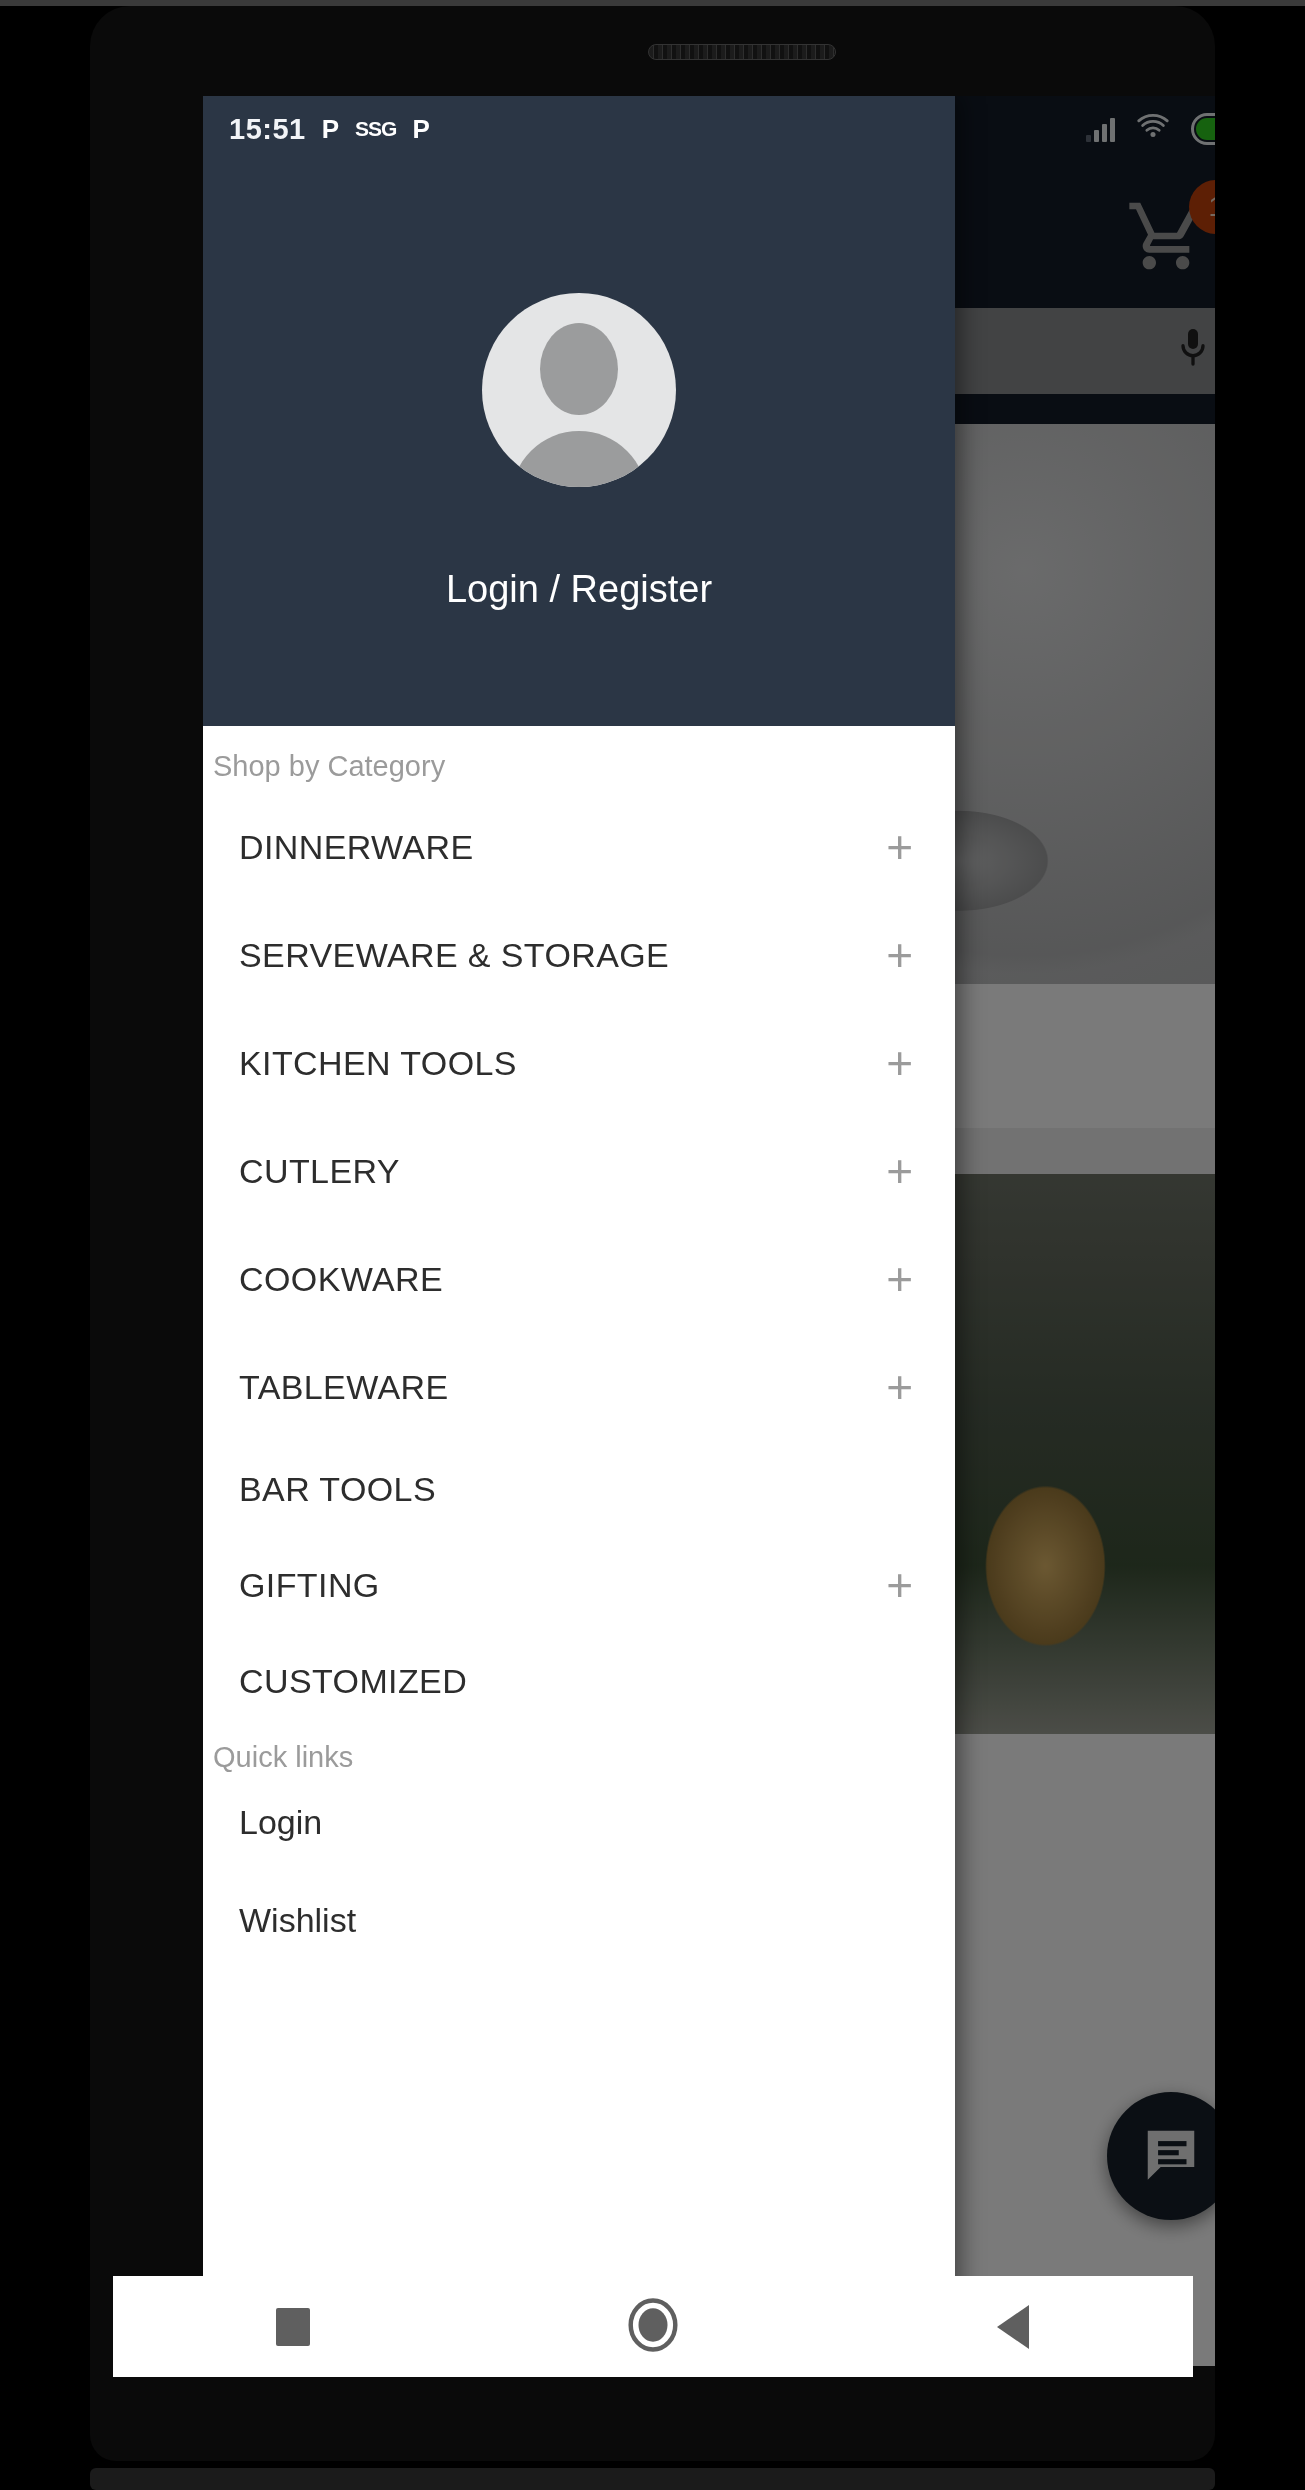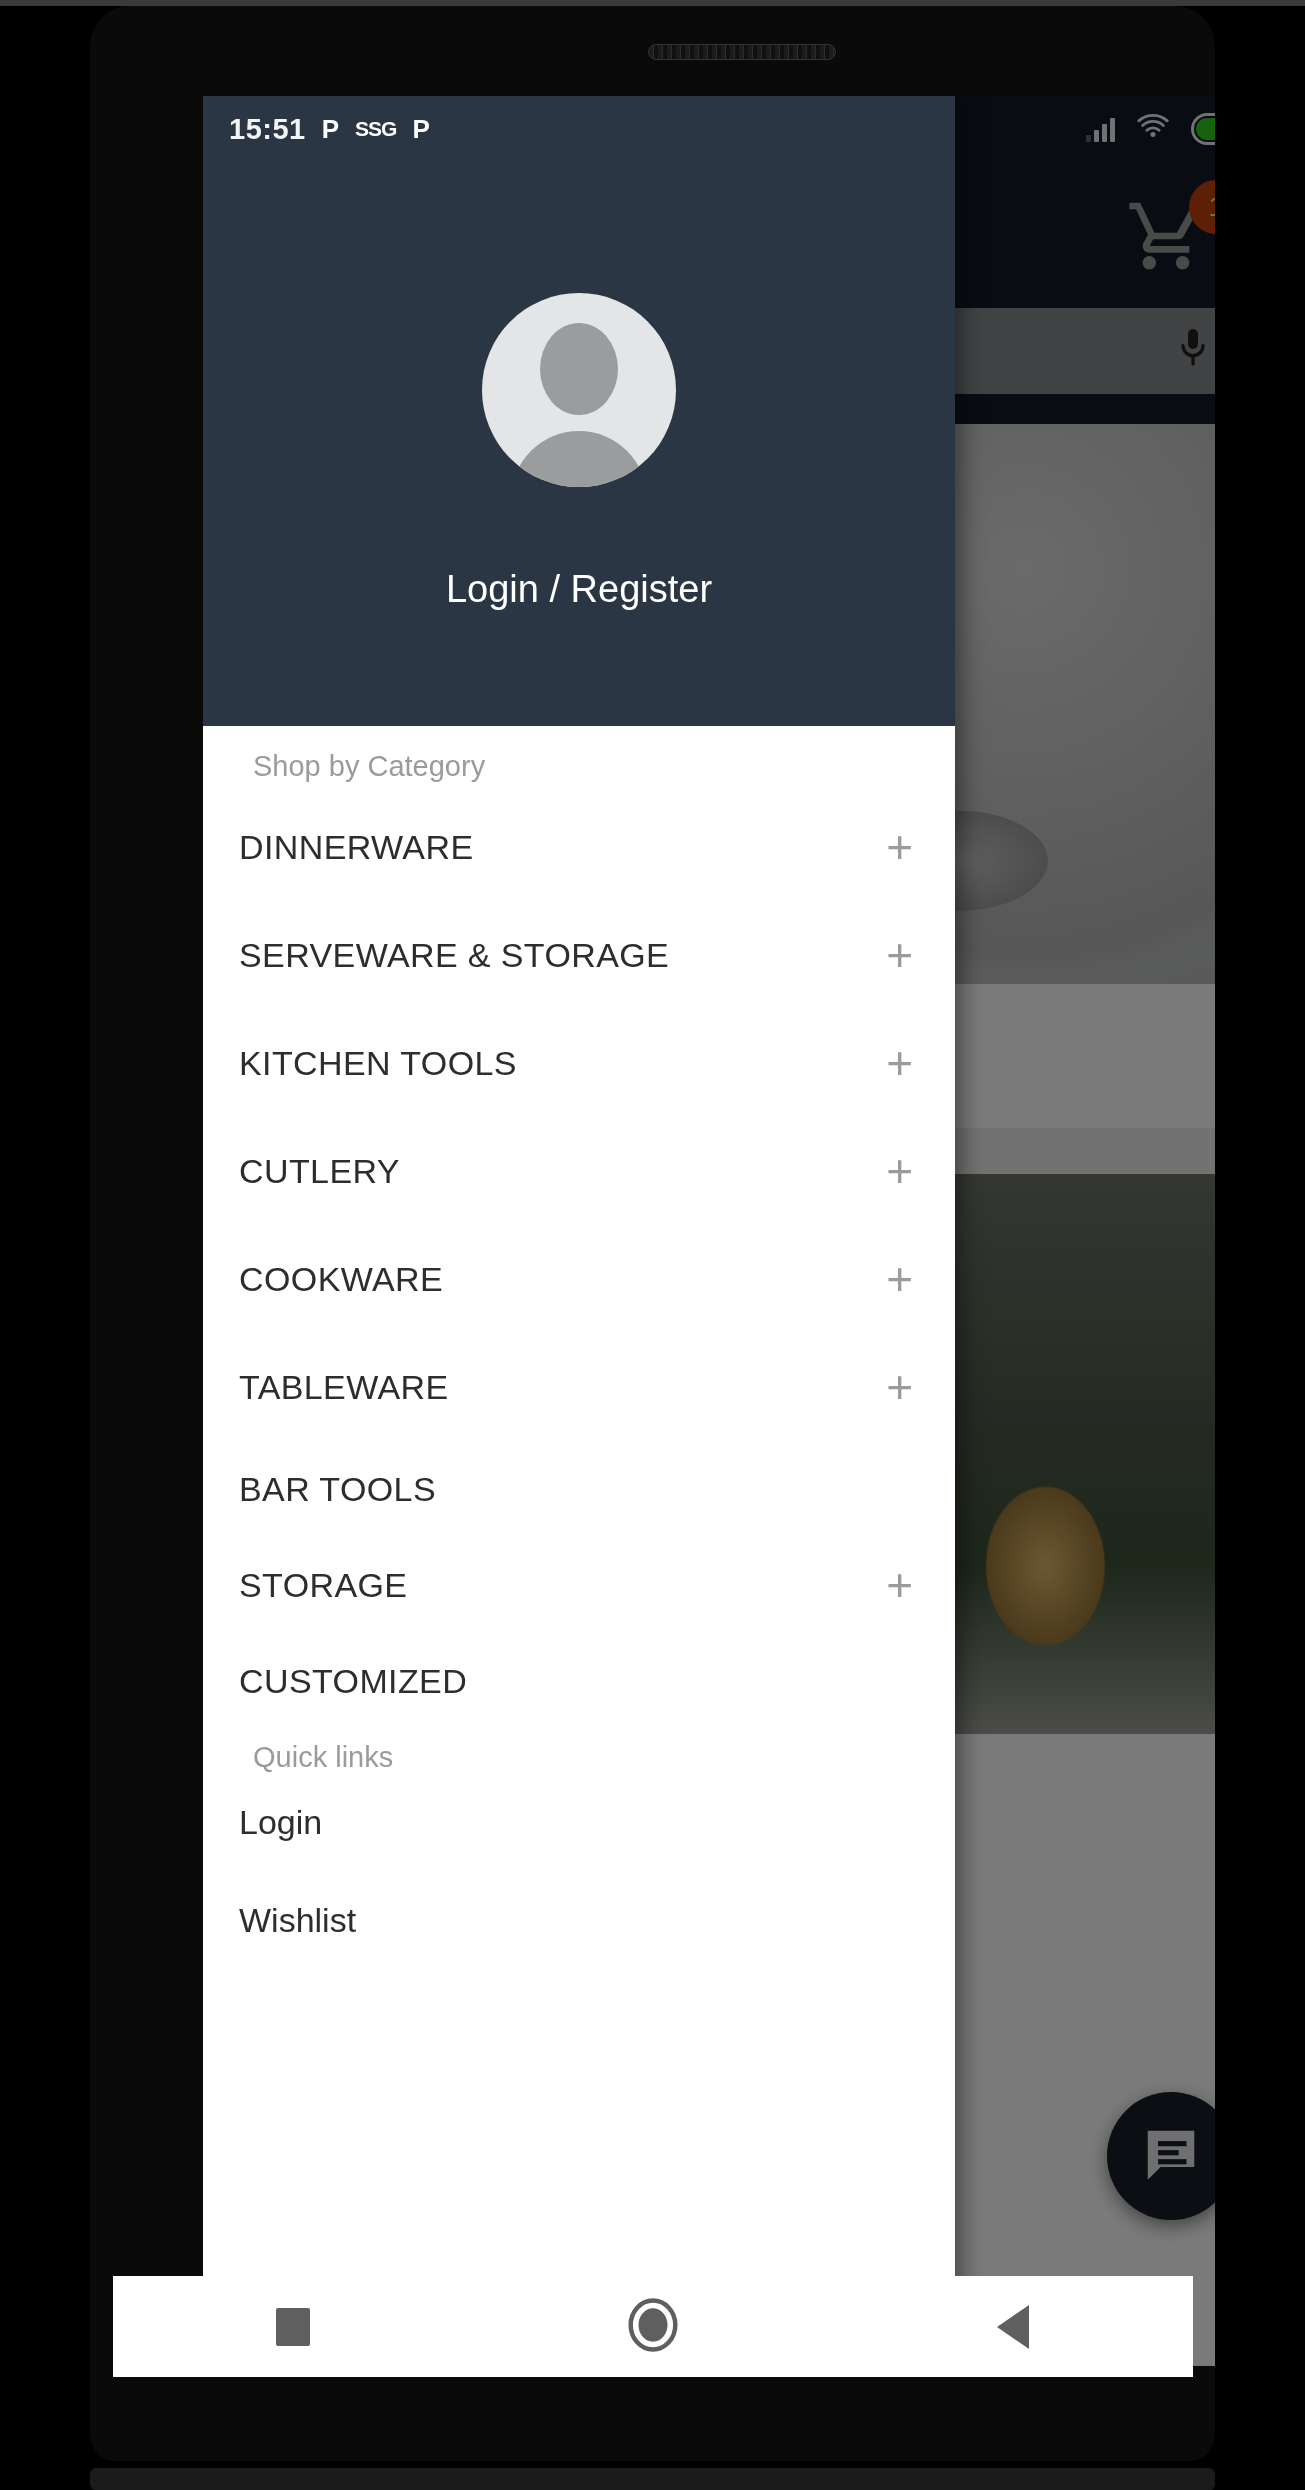--- a/index.html
+++ b/index.html
@@ -168,21 +168,21 @@
     top: 138px; width: 136px; height: 110px;
     border-radius: 68px 68px 14px 14px; background: #9b9c9d;
   }
   #login-label {
     position: absolute; left: 0; top: 472px; width: 100%;
     text-align: center; color: #ffffff; font-size: 38px; font-weight: 400;
   }
 
   #drawer-body { flex: 1; overflow: hidden; background: #fff; }
   .section-label {
-    color: #9b9b9b; font-size: 29px; padding: 24px 26px 10px 10px; margin-left: 40px;
+    color: #9b9b9b; font-size: 29px; padding: 24px 26px 10px 10px;
   }
   .cat-row {
     display: flex; align-items: center; justify-content: space-between;
     padding: 0 42px 0 36px; height: 108px;
   }
   .cat-label {
     font-size: 34px; color: #2d2d2d; letter-spacing: .4px;
   }
   .cat-plus { font-size: 46px; color: #9b9b9b; line-height: 1; font-weight: 300; }
   .quick-row { padding: 0 30px 0 36px; height: 76px; display: flex; align-items: center; }
@@ -340,21 +340,21 @@
             <span class="cat-plus">+</span>
           </div>
           <div class="cat-row">
             <span class="cat-label">TABLEWARE</span>
             <span class="cat-plus">+</span>
           </div>
           <div class="cat-row" style="height:96px;">
             <span class="cat-label">BAR TOOLS</span>
           </div>
           <div class="cat-row" style="height:96px;">
-            <span class="cat-label">STORAGE</span>
+            <span class="cat-label">GIFTING</span>
             <span class="cat-plus">+</span>
           </div>
           <div class="cat-row" style="height:96px;">
             <span class="cat-label">CUSTOMIZED</span>
           </div>
 
           <div class="section-label" style="padding-top:12px;">Quick links</div>
           <div class="quick-row">
             <span class="quick-label">Login</span>
           </div>

